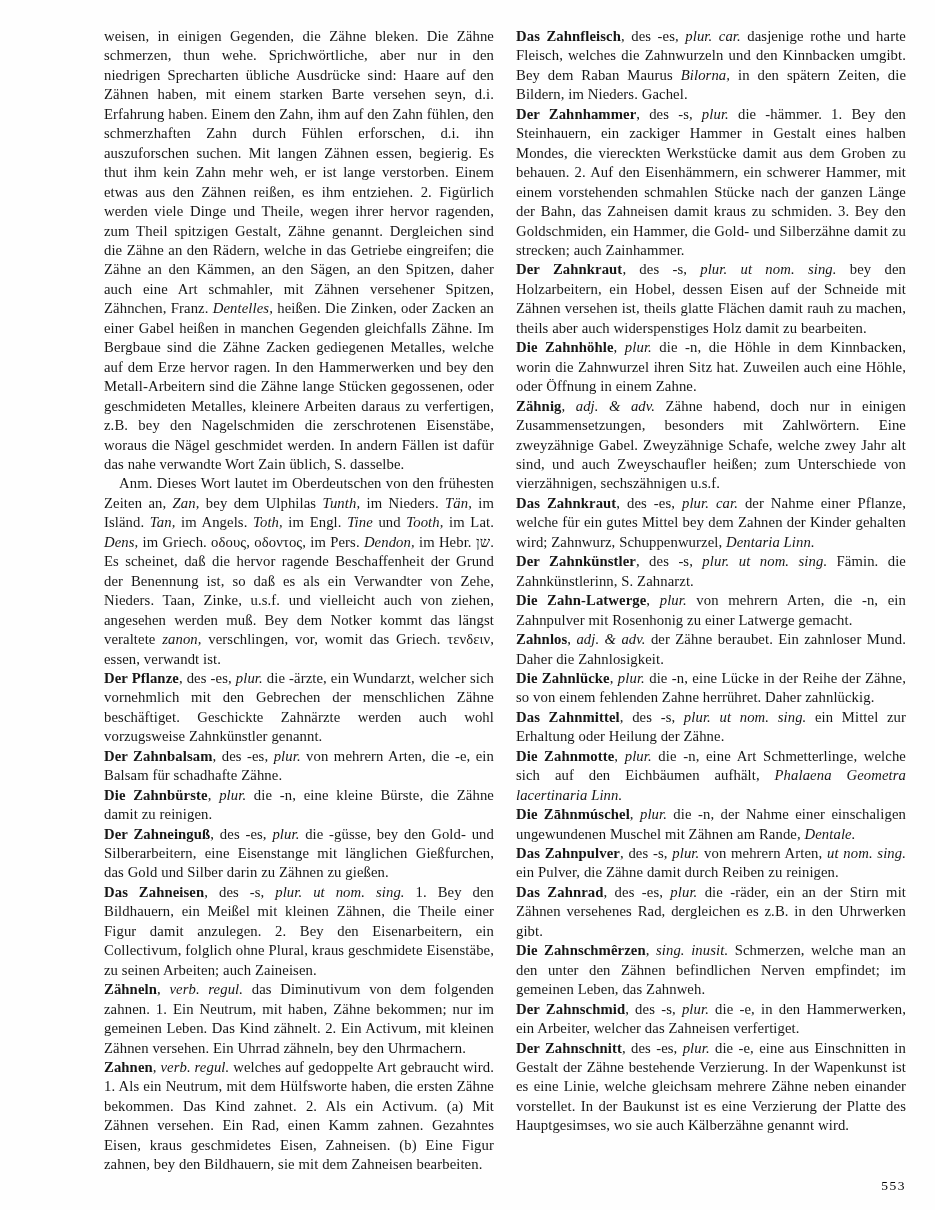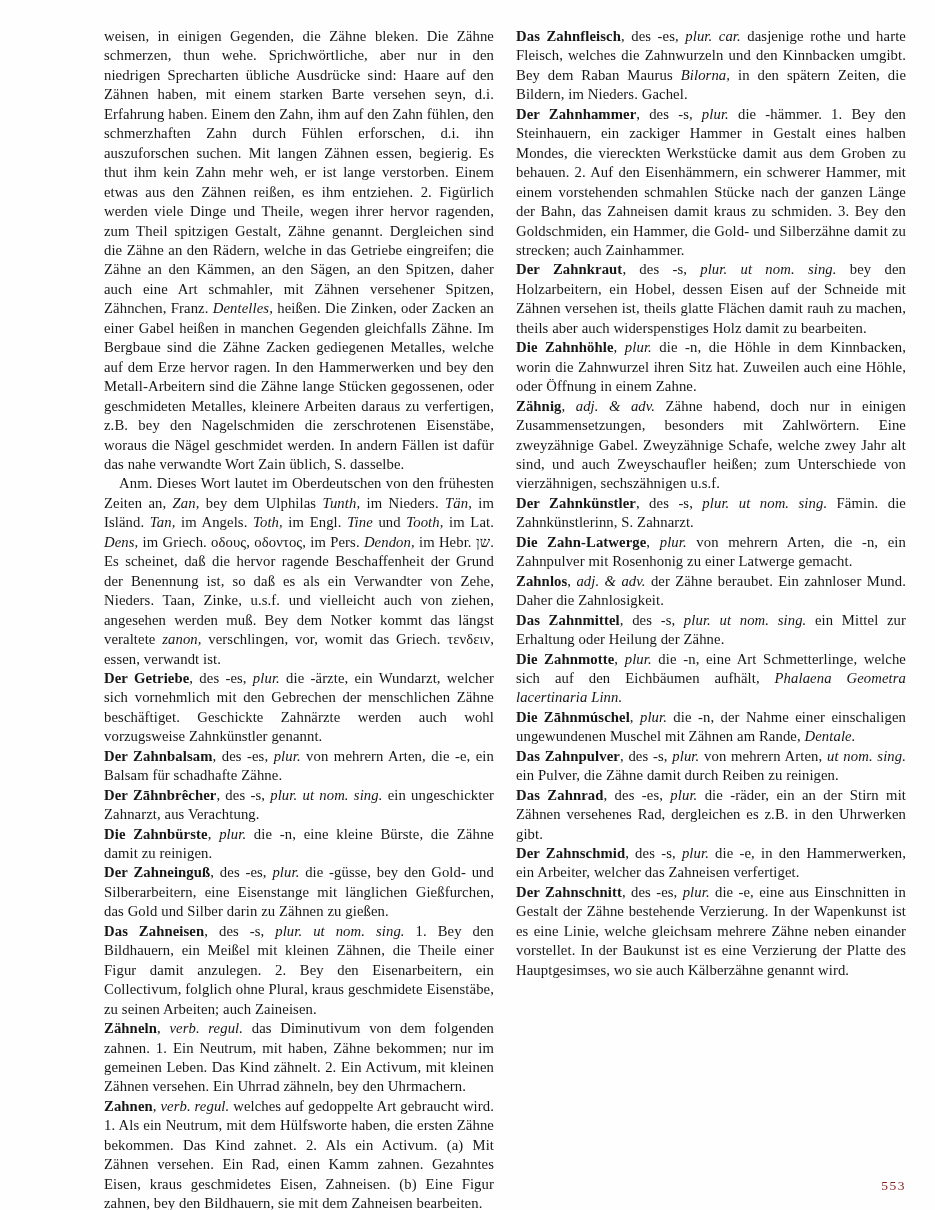--- a/index.html
+++ b/index.html
@@ -47,52 +47,54 @@
   }
   .it {
     font-style: italic;
   }
   .page-number {
     position: absolute;
     right: 29px;
     bottom: 16px;
     font-size: 13.5px;
     letter-spacing: 1.5px;
-    color: #7f1d1d;
+    color: #000000;
   }
 </style>
 </head>
 <body>
 
 <div class="page">
   <div class="columns">
     <div class="col">
         <p class="block"><span>weisen, in einigen Gegenden, die Zähne bleken. Die Zähne schmerzen, thun wehe. Sprichwörtliche, aber nur in den niedrigen Sprecharten übliche Ausdrücke sind: Haare auf den Zähnen haben, mit einem starken Barte versehen seyn, d.i. Erfahrung haben. Einem den Zahn, ihm auf den Zahn fühlen, den schmerzhaften Zahn durch Fühlen erforschen, d.i. ihn auszuforschen suchen. Mit langen Zähnen essen, begierig. Es thut ihm kein Zahn mehr weh, er ist lange verstorben. Einem etwas aus den Zähnen reißen, es ihm entziehen. 2. Figürlich werden viele Dinge und Theile, wegen ihrer hervor ragenden, zum Theil spitzigen Gestalt, Zähne genannt. Dergleichen sind die Zähne an den Rädern, welche in das Getriebe eingreifen; die Zähne an den Kämmen, an den Sägen, an den Spitzen, daher auch eine Art schmahler, mit Zähnen versehener Spitzen, Zähnchen, Franz. </span><span class="it">Dentelles,</span><span> heißen. Die Zinken, oder Zacken an einer Gabel heißen in manchen Gegenden gleichfalls Zähne. Im Bergbaue sind die Zähne Zacken gediegenen Metalles, welche auf dem Erze hervor ragen. In den Hammerwerken und bey den Metall-Arbeitern sind die Zähne lange Stücken gegossenen, oder geschmideten Metalles, kleinere Arbeiten daraus zu verfertigen, z.B. bey den Nagelschmiden die zerschrotenen Eisenstäbe, woraus die Nägel geschmidet werden. In andern Fällen ist dafür das nahe verwandte Wort Zain üblich, S. dasselbe.</span></p>
         <p class="block indent"><span>Anm. Dieses Wort lautet im Oberdeutschen von den frühesten Zeiten an, </span><span class="it">Zan,</span><span> bey dem Ulphilas </span><span class="it">Tunth,</span><span> im Nieders. </span><span class="it">Tän,</span><span> im Isländ. </span><span class="it">Tan,</span><span> im Angels. </span><span class="it">Toth,</span><span> im Engl. </span><span class="it">Tine</span><span> und </span><span class="it">Tooth,</span><span> im Lat. </span><span class="it">Dens,</span><span> im Griech. οδους, οδοντος, im Pers. </span><span class="it">Dendon,</span><span> im Hebr. שן. Es scheinet, daß die hervor ragende Beschaffenheit der Grund der Benennung ist, so daß es als ein Verwandter von Zehe, Nieders. Taan, Zinke, u.s.f. und vielleicht auch von ziehen, angesehen werden muß. Bey dem Notker kommt das längst veraltete </span><span class="it">zanon,</span><span> verschlingen, vor, womit das Griech. τενδειν, essen, verwandt ist.</span></p>
-        <p class="block"><span class="hw">Der Getriebe</span><span>, des -es, </span><span class="it">plur.</span><span> die -ärzte, ein Wundarzt, welcher sich vornehmlich mit den Gebrechen der menschlichen Zähne beschäftiget. Geschickte Zahnärzte werden auch wohl vorzugsweise Zahnkünstler genannt.</span></p>
+        <p class="block"><span class="hw">Der Pflanze</span><span>, des -es, </span><span class="it">plur.</span><span> die -ärzte, ein Wundarzt, welcher sich vornehmlich mit den Gebrechen der menschlichen Zähne beschäftiget. Geschickte Zahnärzte werden auch wohl vorzugsweise Zahnkünstler genannt.</span></p>
         <p class="block"><span class="hw">Der Zahnbalsam</span><span>, des -es, </span><span class="it">plur.</span><span> von mehrern Arten, die -e, ein Balsam für schadhafte Zähne.</span></p>
-        <p class="block"><span class="hw">Der Zāhnbrêcher</span><span>, des -s, </span><span class="it">plur. ut nom. sing.</span><span> ein ungeschickter Zahnarzt, aus Verachtung.</span></p>
         <p class="block"><span class="hw">Die Zahnbürste</span><span>, </span><span class="it">plur.</span><span> die -n, eine kleine Bürste, die Zähne damit zu reinigen.</span></p>
         <p class="block"><span class="hw">Der Zahneinguß</span><span>, des -es, </span><span class="it">plur.</span><span> die -güsse, bey den Gold- und Silberarbeitern, eine Eisenstange mit länglichen Gießfurchen, das Gold und Silber darin zu Zähnen zu gießen.</span></p>
         <p class="block"><span class="hw">Das Zahneisen</span><span>, des -s, </span><span class="it">plur. ut nom. sing.</span><span> 1. Bey den Bildhauern, ein Meißel mit kleinen Zähnen, die Theile einer Figur damit anzulegen. 2. Bey den Eisenarbeitern, ein Collectivum, folglich ohne Plural, kraus geschmidete Eisenstäbe, zu seinen Arbeiten; auch Zaineisen.</span></p>
         <p class="block"><span class="hw">Zähneln</span><span>, </span><span class="it">verb. regul.</span><span> das Diminutivum von dem folgenden zahnen. 1. Ein Neutrum, mit haben, Zähne bekommen; nur im gemeinen Leben. Das Kind zähnelt. 2. Ein Activum, mit kleinen Zähnen versehen. Ein Uhrrad zähneln, bey den Uhrmachern.</span></p>
         <p class="block"><span class="hw">Zahnen</span><span>, </span><span class="it">verb. regul.</span><span> welches auf gedoppelte Art gebraucht wird. 1. Als ein Neutrum, mit dem Hülfsworte haben, die ersten Zähne bekommen. Das Kind zahnet. 2. Als ein Activum. (a) Mit Zähnen versehen. Ein Rad, einen Kamm zahnen. Gezahntes Eisen, kraus geschmidetes Eisen, Zahneisen. (b) Eine Figur zahnen, bey den Bildhauern, sie mit dem Zahneisen bearbeiten.</span></p>
       </div>
     <div class="col">
         <p class="block"><span class="hw">Das Zahnfleisch</span><span>, des -es, </span><span class="it">plur. car.</span><span> dasjenige rothe und harte Fleisch, welches die Zahnwurzeln und den Kinnbacken umgibt. Bey dem Raban Maurus </span><span class="it">Bilorna,</span><span> in den spätern Zeiten, die Bildern, im Nieders. Gachel.</span></p>
         <p class="block"><span class="hw">Der Zahnhammer</span><span>, des -s, </span><span class="it">plur.</span><span> die -hämmer. 1. Bey den Steinhauern, ein zackiger Hammer in Gestalt eines halben Mondes, die viereckten Werkstücke damit aus dem Groben zu behauen. 2. Auf den Eisenhämmern, ein schwerer Hammer, mit einem vorstehenden schmahlen Stücke nach der ganzen Länge der Bahn, das Zahneisen damit kraus zu schmiden. 3. Bey den Goldschmiden, ein Hammer, die Gold- und Silberzähne damit zu strecken; auch Zainhammer.</span></p>
         <p class="block"><span class="hw">Der Zahnkraut</span><span>, des -s, </span><span class="it">plur. ut nom. sing.</span><span> bey den Holzarbeitern, ein Hobel, dessen Eisen auf der Schneide mit Zähnen versehen ist, theils glatte Flächen damit rauh zu machen, theils aber auch widerspenstiges Holz damit zu bearbeiten.</span></p>
         <p class="block"><span class="hw">Die Zahnhöhle</span><span>, </span><span class="it">plur.</span><span> die -n, die Höhle in dem Kinnbacken, worin die Zahnwurzel ihren Sitz hat. Zuweilen auch eine Höhle, oder Öffnung in einem Zahne.</span></p>
         <p class="block"><span class="hw">Zähnig</span><span>, </span><span class="it">adj. &amp; adv.</span><span> Zähne habend, doch nur in einigen Zusammensetzungen, besonders mit Zahlwörtern. Eine zweyzähnige Gabel. Zweyzähnige Schafe, welche zwey Jahr alt sind, und auch Zweyschaufler heißen; zum Unterschiede von vierzähnigen, sechszähnigen u.s.f.</span></p>
+        <p class="block"><span class="hw">Das Zahnkraut</span><span>, des -es, </span><span class="it">plur. car.</span><span> der Nahme einer Pflanze, welche für ein gutes Mittel bey dem Zahnen der Kinder gehalten wird; Zahnwurz, Schuppenwurzel, </span><span class="it">Dentaria Linn.</span></p>
         <p class="block"><span class="hw">Der Zahnkünstler</span><span>, des -s, </span><span class="it">plur. ut nom. sing.</span><span> Fämin. die Zahnkünstlerinn, S. Zahnarzt.</span></p>
         <p class="block"><span class="hw">Die Zahn-Latwerge</span><span>, </span><span class="it">plur.</span><span> von mehrern Arten, die -n, ein Zahnpulver mit Rosenhonig zu einer Latwerge gemacht.</span></p>
         <p class="block"><span class="hw">Zahnlos</span><span>, </span><span class="it">adj. &amp; adv.</span><span> der Zähne beraubet. Ein zahnloser Mund. Daher die Zahnlosigkeit.</span></p>
+        <p class="block"><span class="hw">Die Zahnlücke</span><span>, </span><span class="it">plur.</span><span> die -n, eine Lücke in der Reihe der Zähne, so von einem fehlenden Zahne herrühret. Daher zahnlückig.</span></p>
         <p class="block"><span class="hw">Das Zahnmittel</span><span>, des -s, </span><span class="it">plur. ut nom. sing.</span><span> ein Mittel zur Erhaltung oder Heilung der Zähne.</span></p>
         <p class="block"><span class="hw">Die Zahnmotte</span><span>, </span><span class="it">plur.</span><span> die -n, eine Art Schmetterlinge, welche sich auf den Eichbäumen aufhält, </span><span class="it">Phalaena Geometra lacertinaria Linn.</span></p>
         <p class="block"><span class="hw">Die Zāhnmúschel</span><span>, </span><span class="it">plur.</span><span> die -n, der Nahme einer einschaligen ungewundenen Muschel mit Zähnen am Rande, </span><span class="it">Dentale.</span></p>
         <p class="block"><span class="hw">Das Zahnpulver</span><span>, des -s, </span><span class="it">plur.</span><span> von mehrern Arten, </span><span class="it">ut nom. sing.</span><span> ein Pulver, die Zähne damit durch Reiben zu reinigen.</span></p>
         <p class="block"><span class="hw">Das Zahnrad</span><span>, des -es, </span><span class="it">plur.</span><span> die -räder, ein an der Stirn mit Zähnen versehenes Rad, dergleichen es z.B. in den Uhrwerken gibt.</span></p>
+        <p class="block"><span class="hw">Die Zahnschmêrzen</span><span>, </span><span class="it">sing. inusit.</span><span> Schmerzen, welche man an den unter den Zähnen befindlichen Nerven empfindet; im gemeinen Leben, das Zahnweh.</span></p>
         <p class="block"><span class="hw">Der Zahnschmid</span><span>, des -s, </span><span class="it">plur.</span><span> die -e, in den Hammerwerken, ein Arbeiter, welcher das Zahneisen verfertiget.</span></p>
         <p class="block"><span class="hw">Der Zahnschnitt</span><span>, des -es, </span><span class="it">plur.</span><span> die -e, eine aus Einschnitten in Gestalt der Zähne bestehende Verzierung. In der Wapenkunst ist es eine Linie, welche gleichsam mehrere Zähne neben einander vorstellet. In der Baukunst ist es eine Verzierung der Platte des Hauptgesimses, wo sie auch Kälberzähne genannt wird.</span></p>
       </div>
   </div>
   <div class="page-number">553</div>
 </div>
 
 </body></html>

